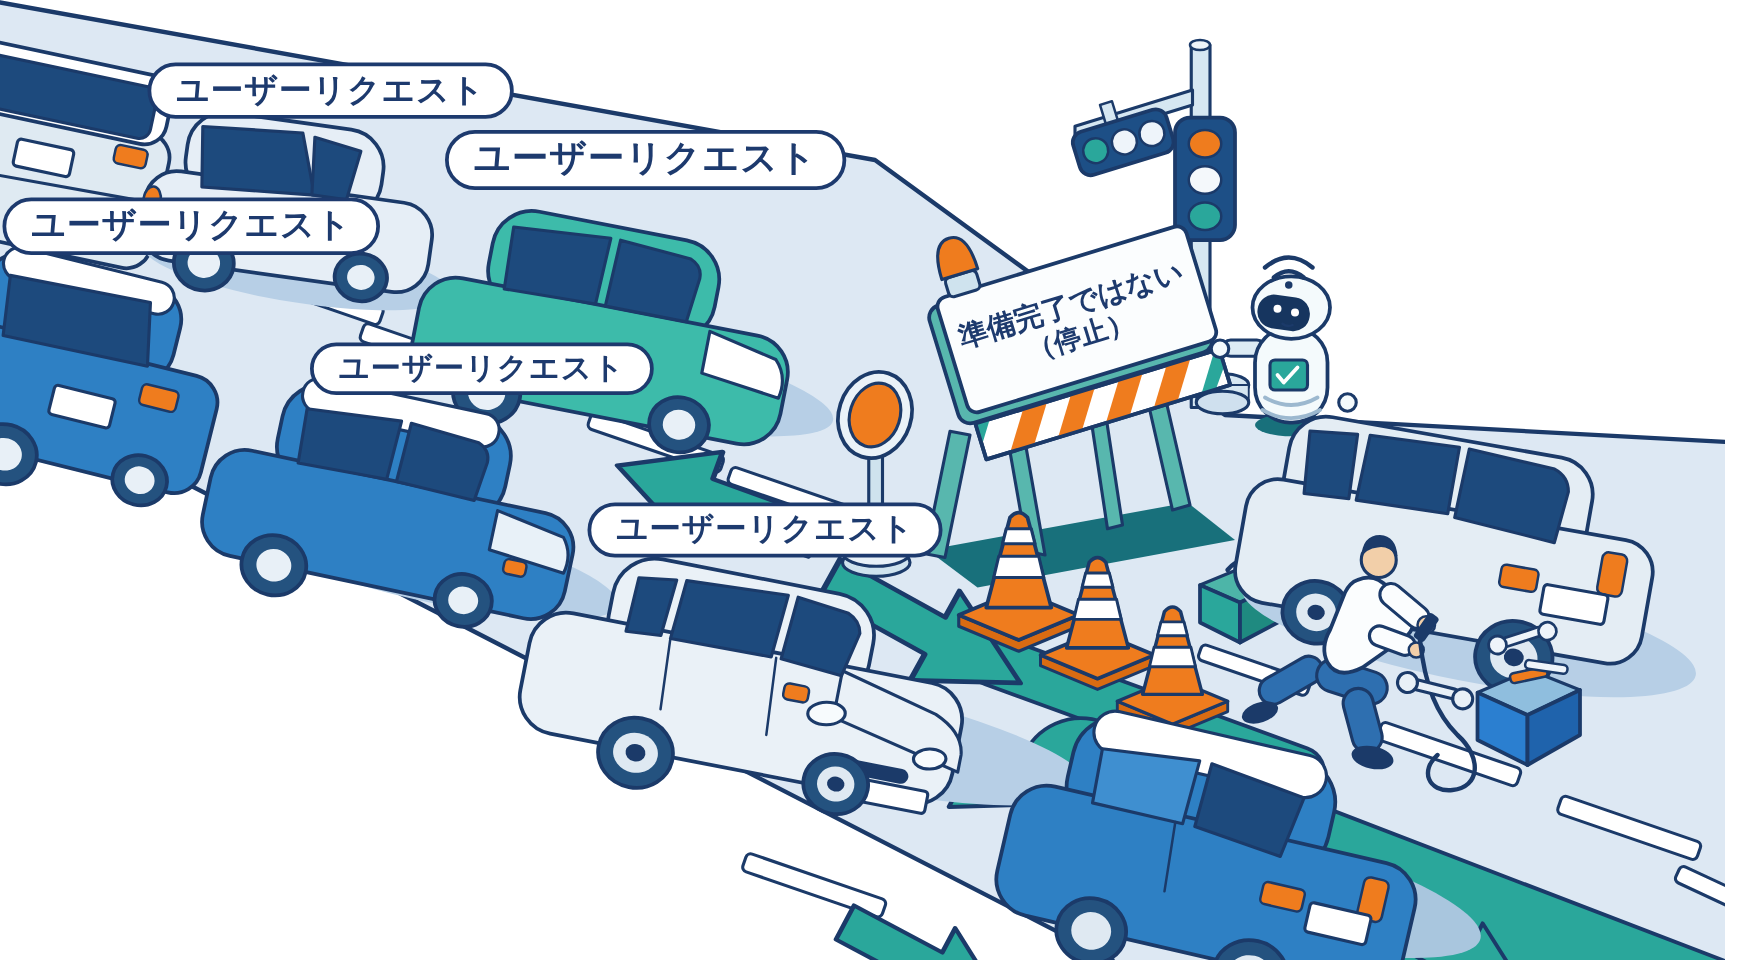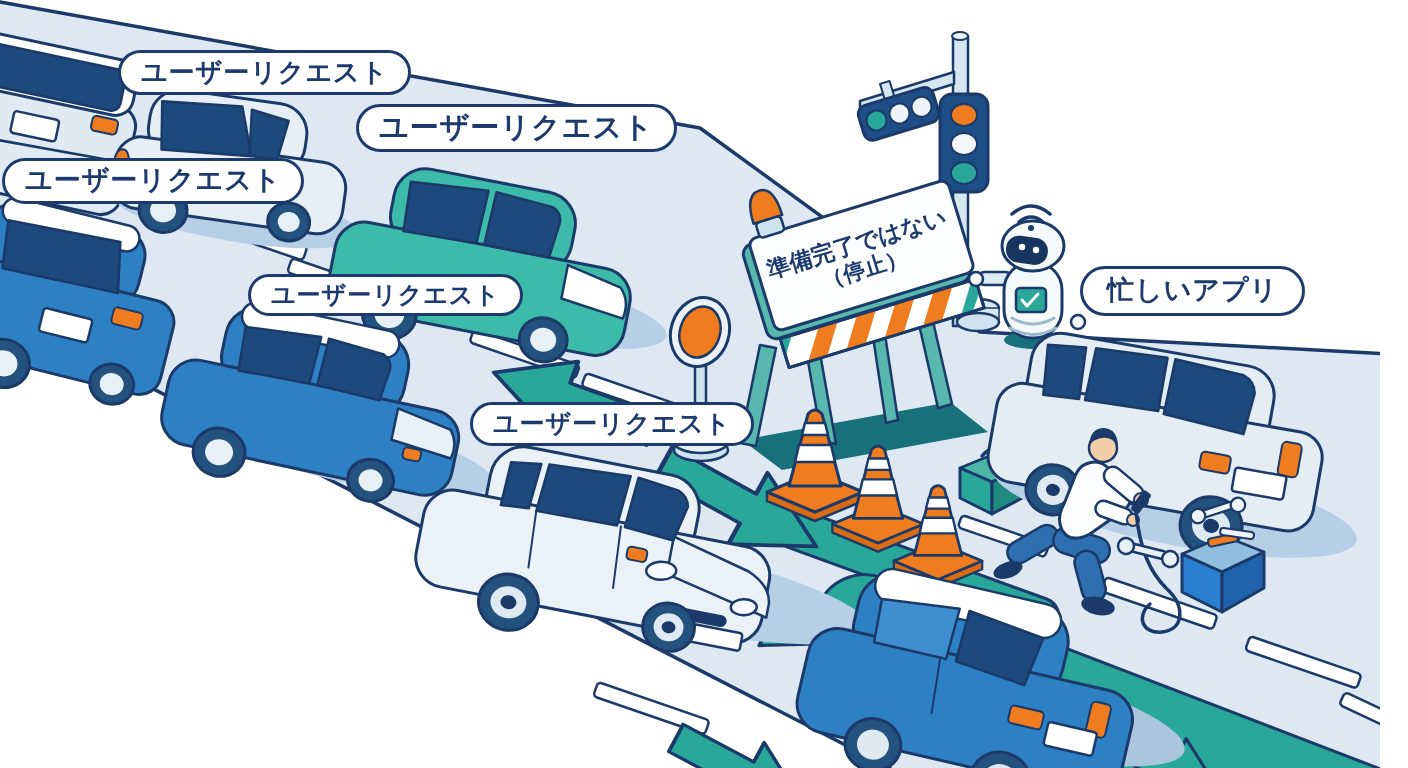--- a/index.html
+++ b/index.html
@@ -360,20 +360,19 @@
     </g>
   </g>
 
 </svg>
 
 <div class="pill" style="left:118px;top:50px;font-size:26px">ユーザーリクエスト</div>
 <div class="pill" style="left:2px;top:158px;font-size:27px">ユーザーリクエスト</div>
 <div class="pill" style="left:356px;top:104px;font-size:29px">ユーザーリクエスト</div>
 <div class="pill" style="left:248px;top:274px;font-size:24px">ユーザーリクエスト</div>
 <div class="pill" style="left:470px;top:402px;font-size:25px">ユーザーリクエスト</div>
-<div class="pill" style="left:1080px;top:266px;font-size:27px;padding:7px 24px">忙しいアプリ</div>
 
 <div id="sign-text">
   <div class="l1">準備完了ではない</div>
   <div class="l2">（停止）</div>
 </div>
 
 </div>
 
 </body></html>

